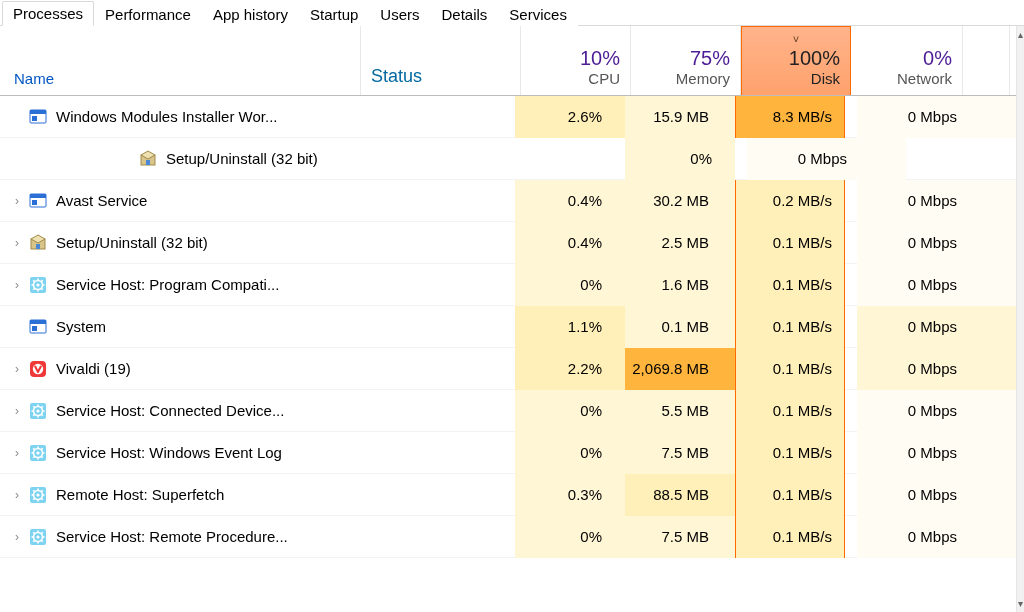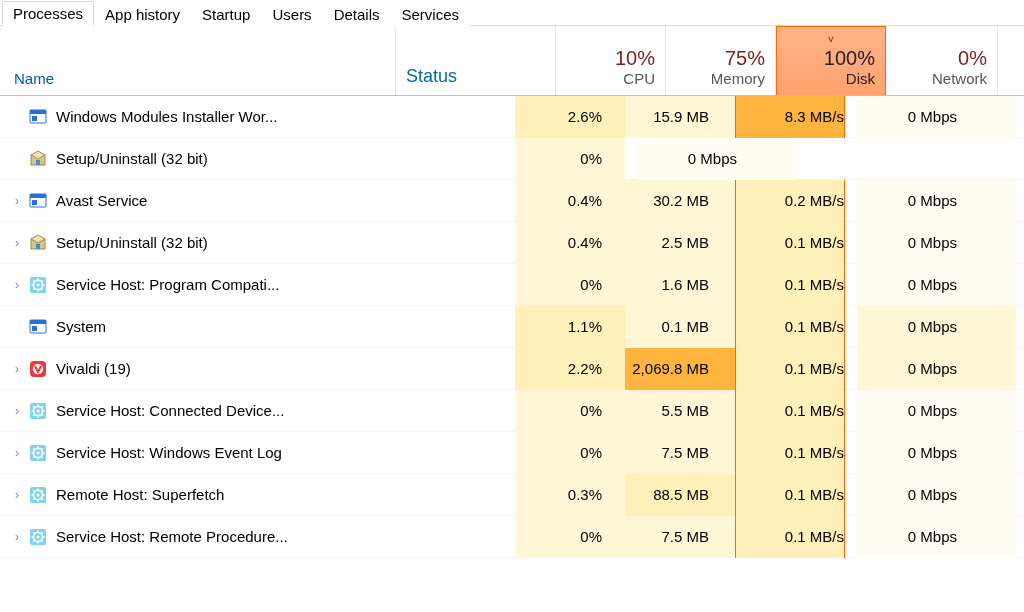--- a/index.html
+++ b/index.html
@@ -42,67 +42,68 @@
     display:flex;
     width:1024px;
     height:586px;
   }
   .table-main { flex:1; }
   .header-row {
     display:flex;
     height:70px;
     border-bottom:1px solid #bdbdbd;
   }
-  .col-name  { width:396px; }
+  .col-name  { width:361px; }
   .col-status{ width:160px; }
   .col-cpu   { width:110px; }
   .col-mem   { width:110px; }
   .col-disk  { width:110px; }
   .col-net   { width:112px; }
   .col-spacer{ width:47px; }
 
   .hcell {
     border-right:1px solid #e8e8e8;
     display:flex;
     flex-direction:column;
     justify-content:flex-end;
     padding:0 10px 8px 6px;
     position:relative;
   }
   .hcell.name { color:#0056c3; font-size:15px; padding-left:14px; padding-bottom:8px; justify-content:flex-end;}
   .hcell.status { color:#0369a1; font-size:18px; padding-left:10px;}
   .hcell.metric { text-align:right; }
-  .hcell.metric .pct { font-size:20px; font-weight:400; color:#7f1d1d; }
+  .hcell.metric .pct { font-size:20px; font-weight:400; color:#4c1d95; }
   .hcell.metric .lbl { font-size:15px; color:#555; }
   .hcell.disk {
     border-left:1px solid #ff6a00;
     border-right:1px solid #ff6a00;
     border-top:1px solid #ff6a00;
     background: linear-gradient(#ffb38a, #ffa26d);
   }
   .hcell.disk .pct, .hcell.disk .lbl { color:#222; }
   .hcell.disk .sort-arrow {
     position:absolute;
     top:6px; left:50%; transform:translateX(-50%);
     font-size:11px; color:#5a3a1a;
   }
 
   .body { }
   .row {
     display:flex;
     height:42px;
     align-items:center;
     border-bottom:1px solid #f3f3f3;
+    justify-content:center;
   }
   .cell { height:42px; display:flex; align-items:center; }
   .cell.name { width:355px; padding-left:10px; }
   .cell.status { width:160px; }
   .cell.cpu  { width:110px; justify-content:flex-end; padding-right:23px; }
   .cell.mem  { width:110px; justify-content:flex-end; padding-right:26px; }
-  .cell.disk { width:110px; justify-content:flex-end; 
+  .cell.disk { width:110px; justify-content:flex-end; padding-right:12px;
                border-left:1px solid #ff6a00; border-right:1px solid #ff6a00;}
   .cell.net  { width:112px; justify-content:flex-end; padding-right:12px;margin-left:12px; }
   .cell.spacer{ width:47px; }
 
   .arrow {
     width:14px; display:inline-flex; justify-content:center;
     color:#8a8a8a; font-size:12px;
     margin-right:4px;
     cursor:default;
   }
@@ -129,20 +130,21 @@
   .sb-btn { height:17px; background:#f1f1f1; display:flex; align-items:center; justify-content:center; color:#666; font-size:10px;}
   .sb-track { flex:1; position:relative; background:#f1f1f1;}
   .sb-btn.dn { }
 </style>
 </head>
 <body>
 <div class="window">
 
 <div class="tabs" id="tabs-bar">
       <div class="tab active">Processes</div>
+      <div class="tab">Performance</div>
       <div class="tab">App history</div>
       <div class="tab">Startup</div>
       <div class="tab">Users</div>
       <div class="tab">Details</div>
       <div class="tab">Services</div>
     </div>
 
 <div class="table-wrap">
   <div class="table-main">
     <div class="header-row">

